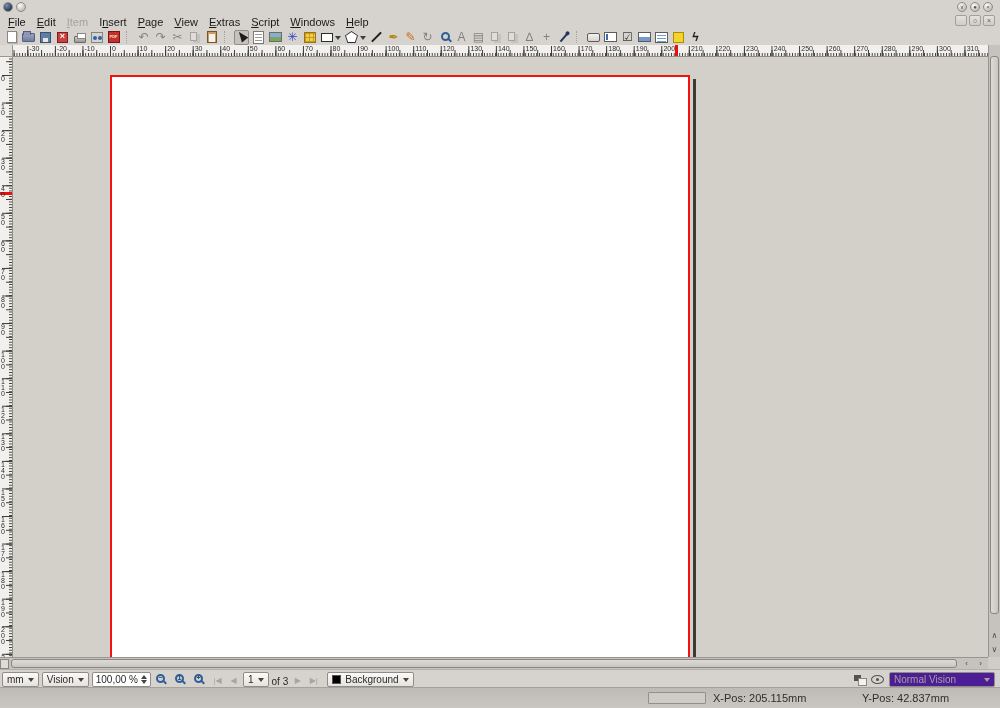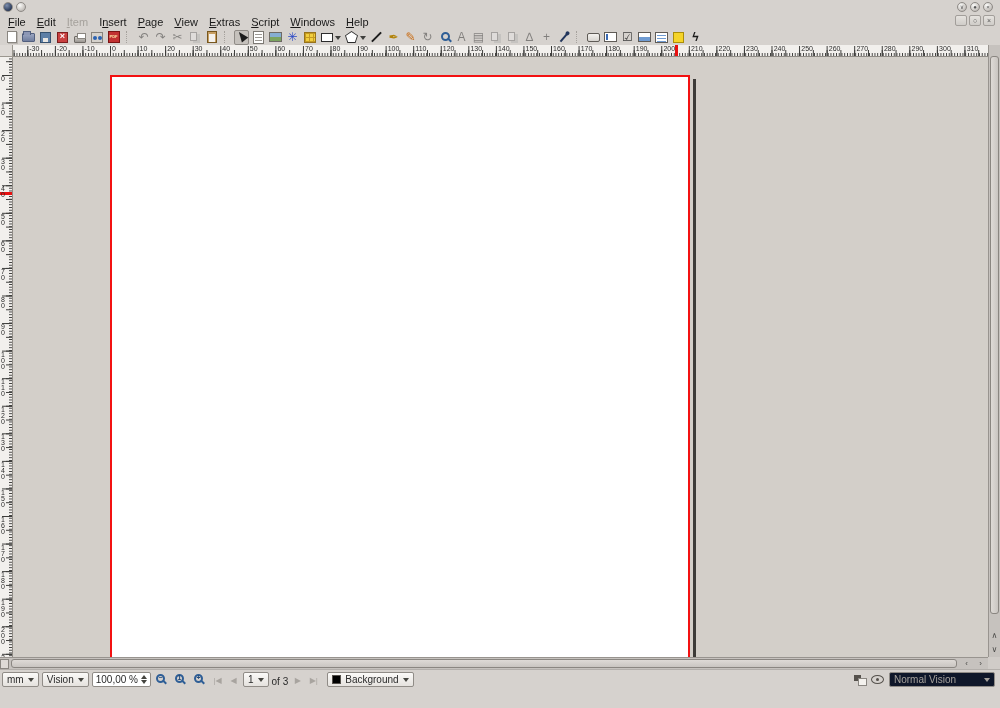--- a/index.html
+++ b/index.html
@@ -104,21 +104,21 @@
   #hscroll-box{position:absolute;left:0;top:1px;width:9px;height:10px;background:#dedad6;border:1px solid #8a8681}
   #hthumb{position:absolute;left:11px;top:1px;width:946px;height:9px;background:linear-gradient(#dedad6,#c9c5c1);border:1px solid #8a8681;border-radius:3px}
   .hbtn{position:absolute;top:0;width:13px;height:11px;display:flex;align-items:center;justify-content:center;font-size:8px;color:#4a4a48}
   #sb-corner{position:absolute;left:988px;top:657px;width:12px;height:12px;background:#d0ccc8}
 
   
   #statusbar{position:absolute;left:0;top:669px;width:1000px;height:18px;background:#d6d2ce;border-top:1px solid #b3afab;
      display:flex;align-items:flex-end;gap:3px;padding:0 2px;font-size:10px;color:#2a2a2a}
   .combo{height:15px;display:inline-flex;align-items:center;gap:4px;padding:0 4px;
      background:linear-gradient(#fbfaf8,#e5e2de);border:1px solid #908c87;border-radius:2px;white-space:nowrap}
-  .combo.dis{color:#a5a19c;background:#0f172a}
+  .combo.dis{color:#a5a19c;background:#4c1d95}
   .cv{width:0;height:0;border:3px solid transparent;border-top:4px solid #44443f;margin-top:4px}
   .combo.dis .cv{border-top-color:#a5a19c}
   .spin{height:15px;display:inline-flex;align-items:center;gap:3px;background:#fff;border:1px solid #908c87;border-radius:2px;padding:0 3px}
   .spin-arrows{display:flex;flex-direction:column;gap:1px}
   .spin-arrows i{width:0;height:0;border:3px solid transparent}
   .spin-arrows .up{border-bottom:4px solid #44443f}
   .spin-arrows .dn{border-top:4px solid #44443f}
   .magbtn{position:relative;width:16px;height:15px;flex:none}
   .lens{position:absolute;left:2px;top:2px;width:9px;height:9px;border:2px solid #2e5e96;border-radius:50%}
   .lens::after{content:'';position:absolute;width:5px;height:2px;background:#2e5e96;right:-4px;bottom:-2px;transform:rotate(45deg)}
@@ -454,14 +454,25 @@
     <span id="sb-right">
       <span id="layer-flag-icon"></span>
       <span id="eye-icon"></span>
       <span class="combo dis" id="vision-combo">
         <span>Normal Vision</span>
           <span class="cv"></span>
       </span>
     </span>
   </div>
 
+  <div id="footer">
+    <span id="progress"></span>
+    <span class="pos" id="xpos">
+      <span>X-Pos:</span>
+      <span>205.115mm</span>
+    </span>
+    <span class="pos" id="ypos">
+      <span>Y-Pos:</span>
+      <span>42.837mm</span>
+    </span>
+  </div>
 
 </div>
 
 </body></html>

